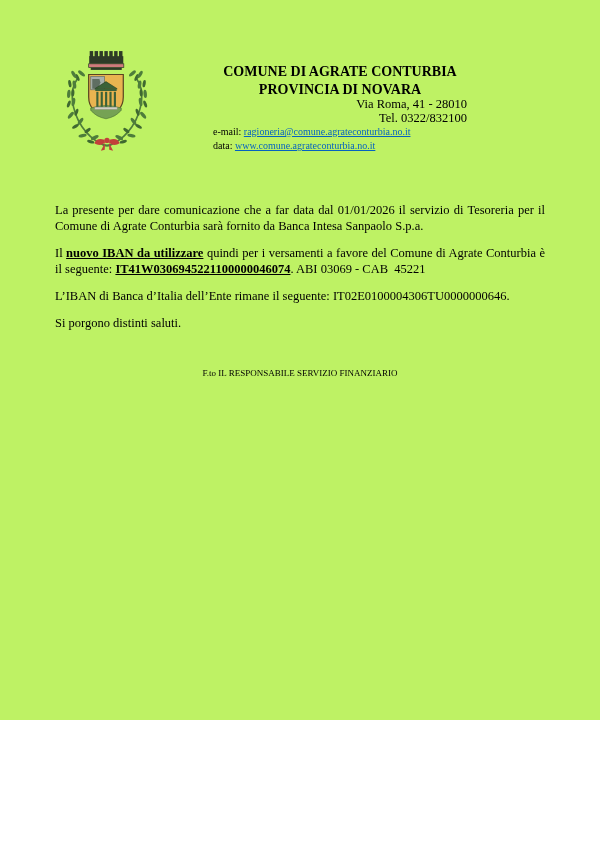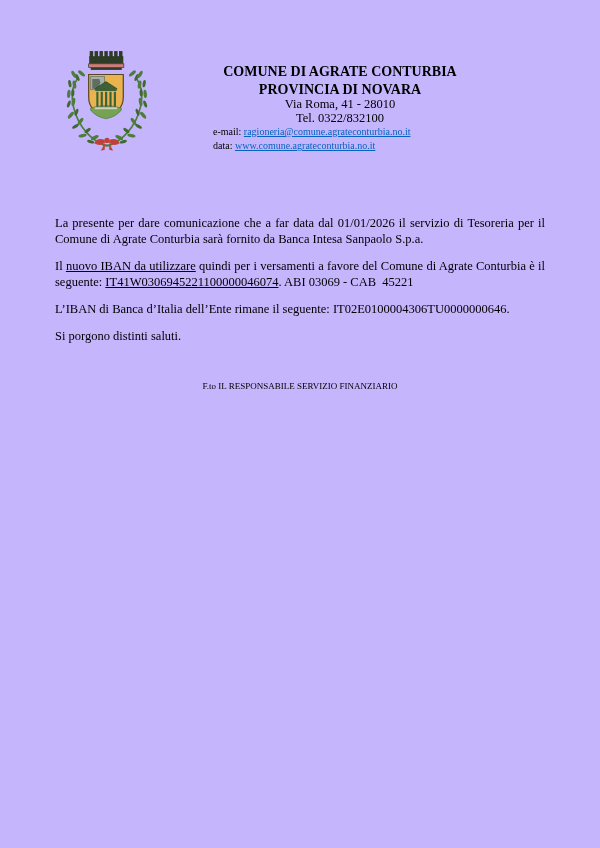--- a/index.html
+++ b/index.html
@@ -1,20 +1,20 @@
 <!DOCTYPE html>
 <html style="--link_blue: #0563c1; --crest_gold: #e9b450; --crest_gold_stroke: #5a4520; --crest_grey: #a8b0ac; --crest_grey_dark: #5f6e62; --crest_branch_green: #4e7d3b; --crest_leaf_dark: #3f6930; --crest_temple_green: #3c6238; --crest_mound_green: #76a254; --crest_crown_dark: #2e3b27; --crest_band_pink: #cf7b7b; --crest_ribbon_red: #c2403a; --crest_base_light: #cfcfc2;"><head>
 <meta charset="utf-8">
 <style>
   html, body { margin: 0; padding: 0; background: #ffffff; }
   .page {
     position: relative;
     width: 600px;
-    height: 848px;
-    background: #c4b5fd;
+    height: 720px;
+    background: #bef264;
     font-family: "Liberation Serif", serif;
     color: #000000;
     overflow: hidden;
   }
   
   .letterhead { position: relative; height: 170px; }
   .logo {
     position: absolute;
     left: 60px; top: 47px;
     width: 94px; height: 112px;
@@ -25,39 +25,39 @@
     width: 254px;
     font-size: 12px;
     line-height: 14px;
   }
   .ht-title {
     text-align: center;
     font-weight: bold;
     font-size: 14px;
     line-height: 17.5px;
   }
-  .ht-center { text-align: center; font-size: 12.5px; line-height: 13.5px; }
+  .ht-center { text-align: right; font-size: 12.5px; line-height: 13.5px; }
   .ht-left   { text-align: left; font-size: 10px; line-height: 14px; }
   a.lnk {
     color: var(--link_blue, #0563c1);
     text-decoration: underline;
     cursor: pointer;
   }
   
   .main {
     margin: 0 55px;
     width: 490px;
     font-size: 12.5px;
     line-height: 16px;
   }
   .subject { margin-top: 80px; font-weight: bold; }
   .para { margin: 11px 0 0 0; }
   .para.justify { text-align: justify; }
-  .para.first { margin-top: 45px; }
-  .bold-u { font-weight: normal; text-decoration: underline; }
+  .para.first { margin-top: 32px; }
+  .bold-u { font-weight: bold; text-decoration: underline; }
   .signature {
     margin-top: 37px;
     text-align: center;
     font-size: 9px;
     line-height: 11px;
   }
 </style>
 </head>
 <body>
 

